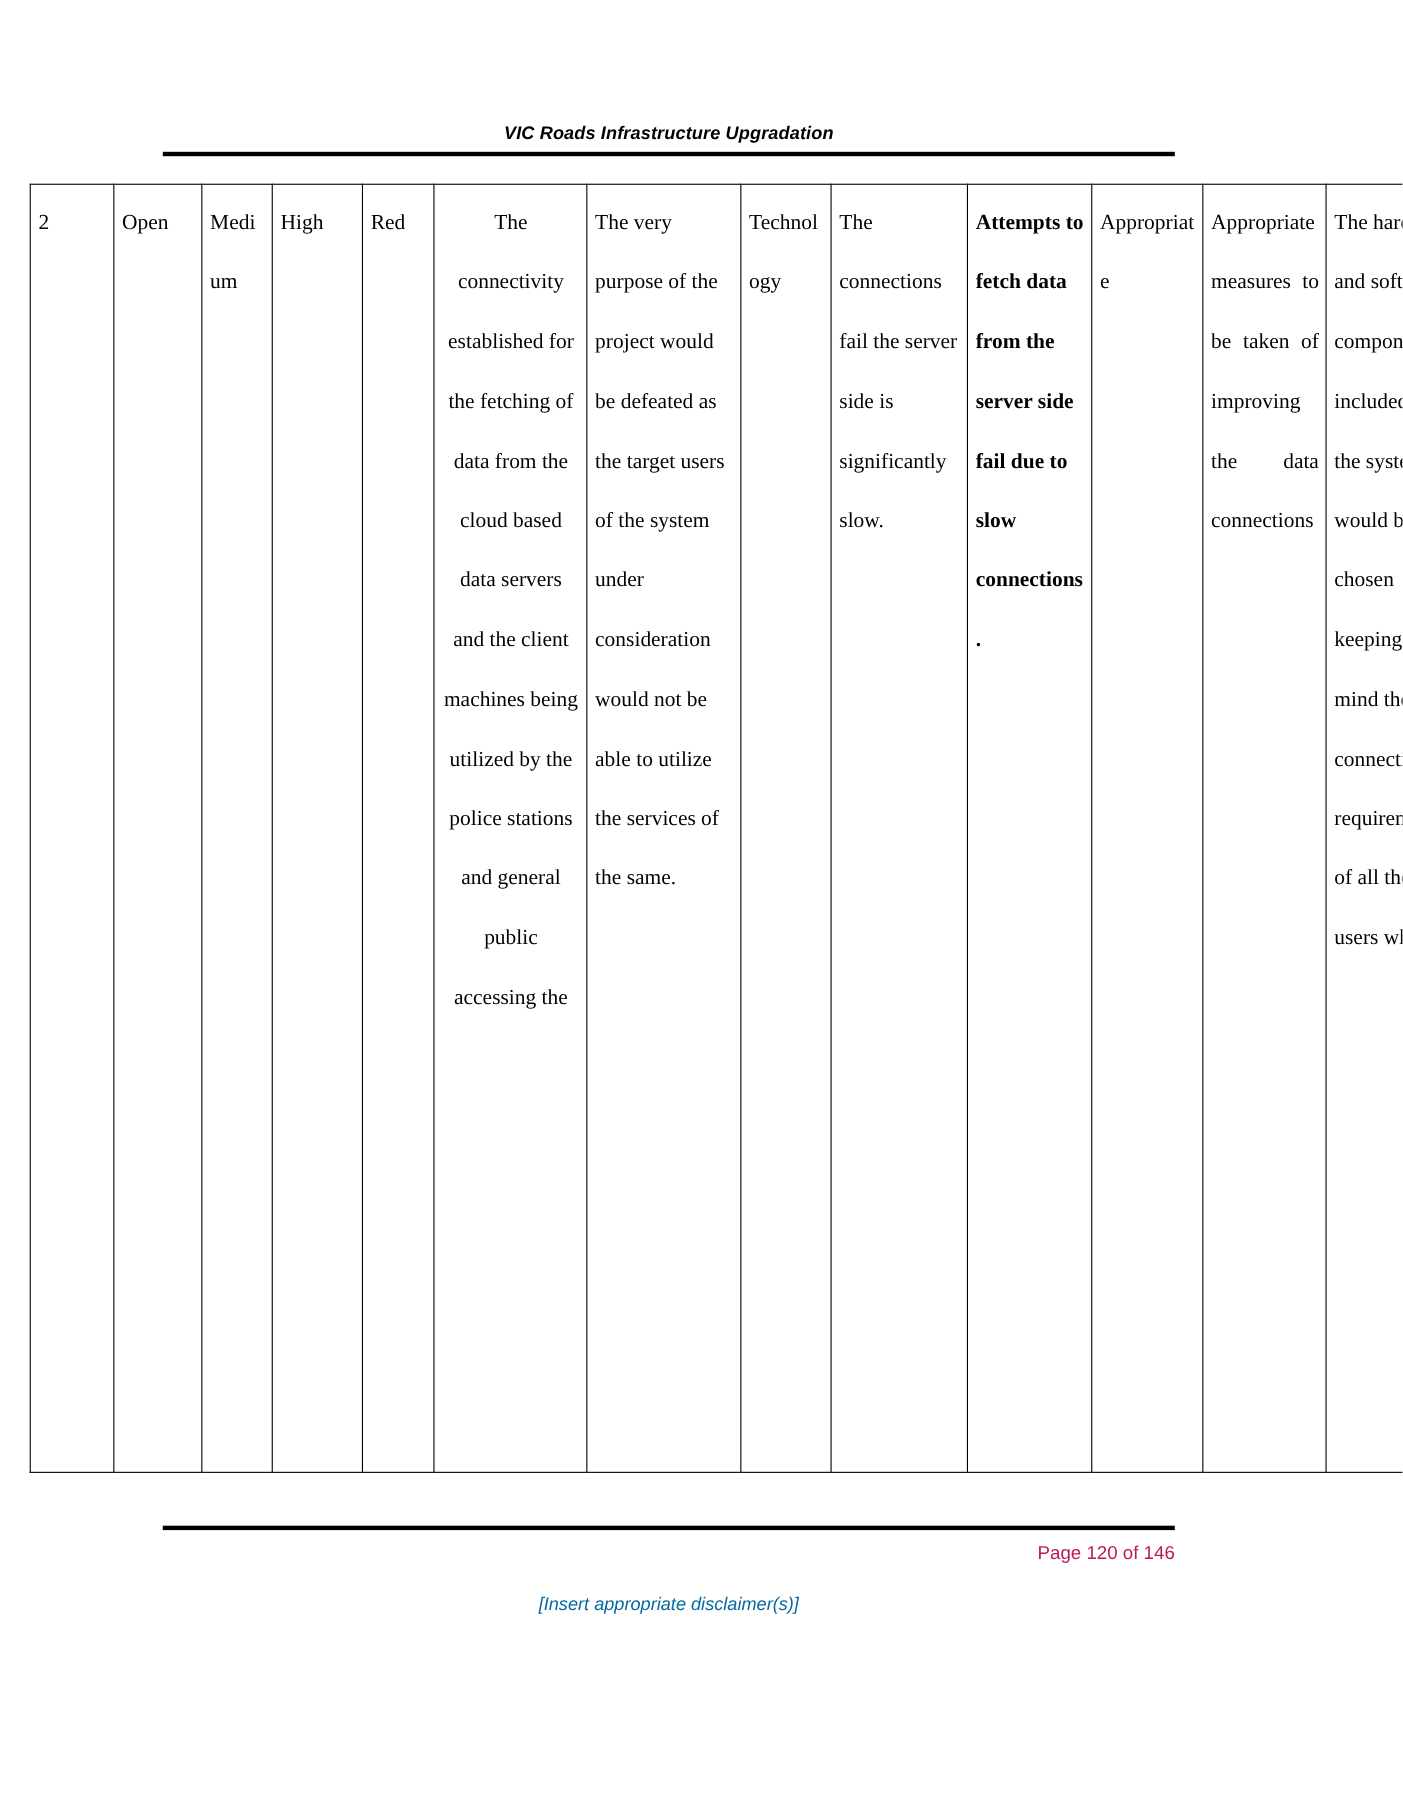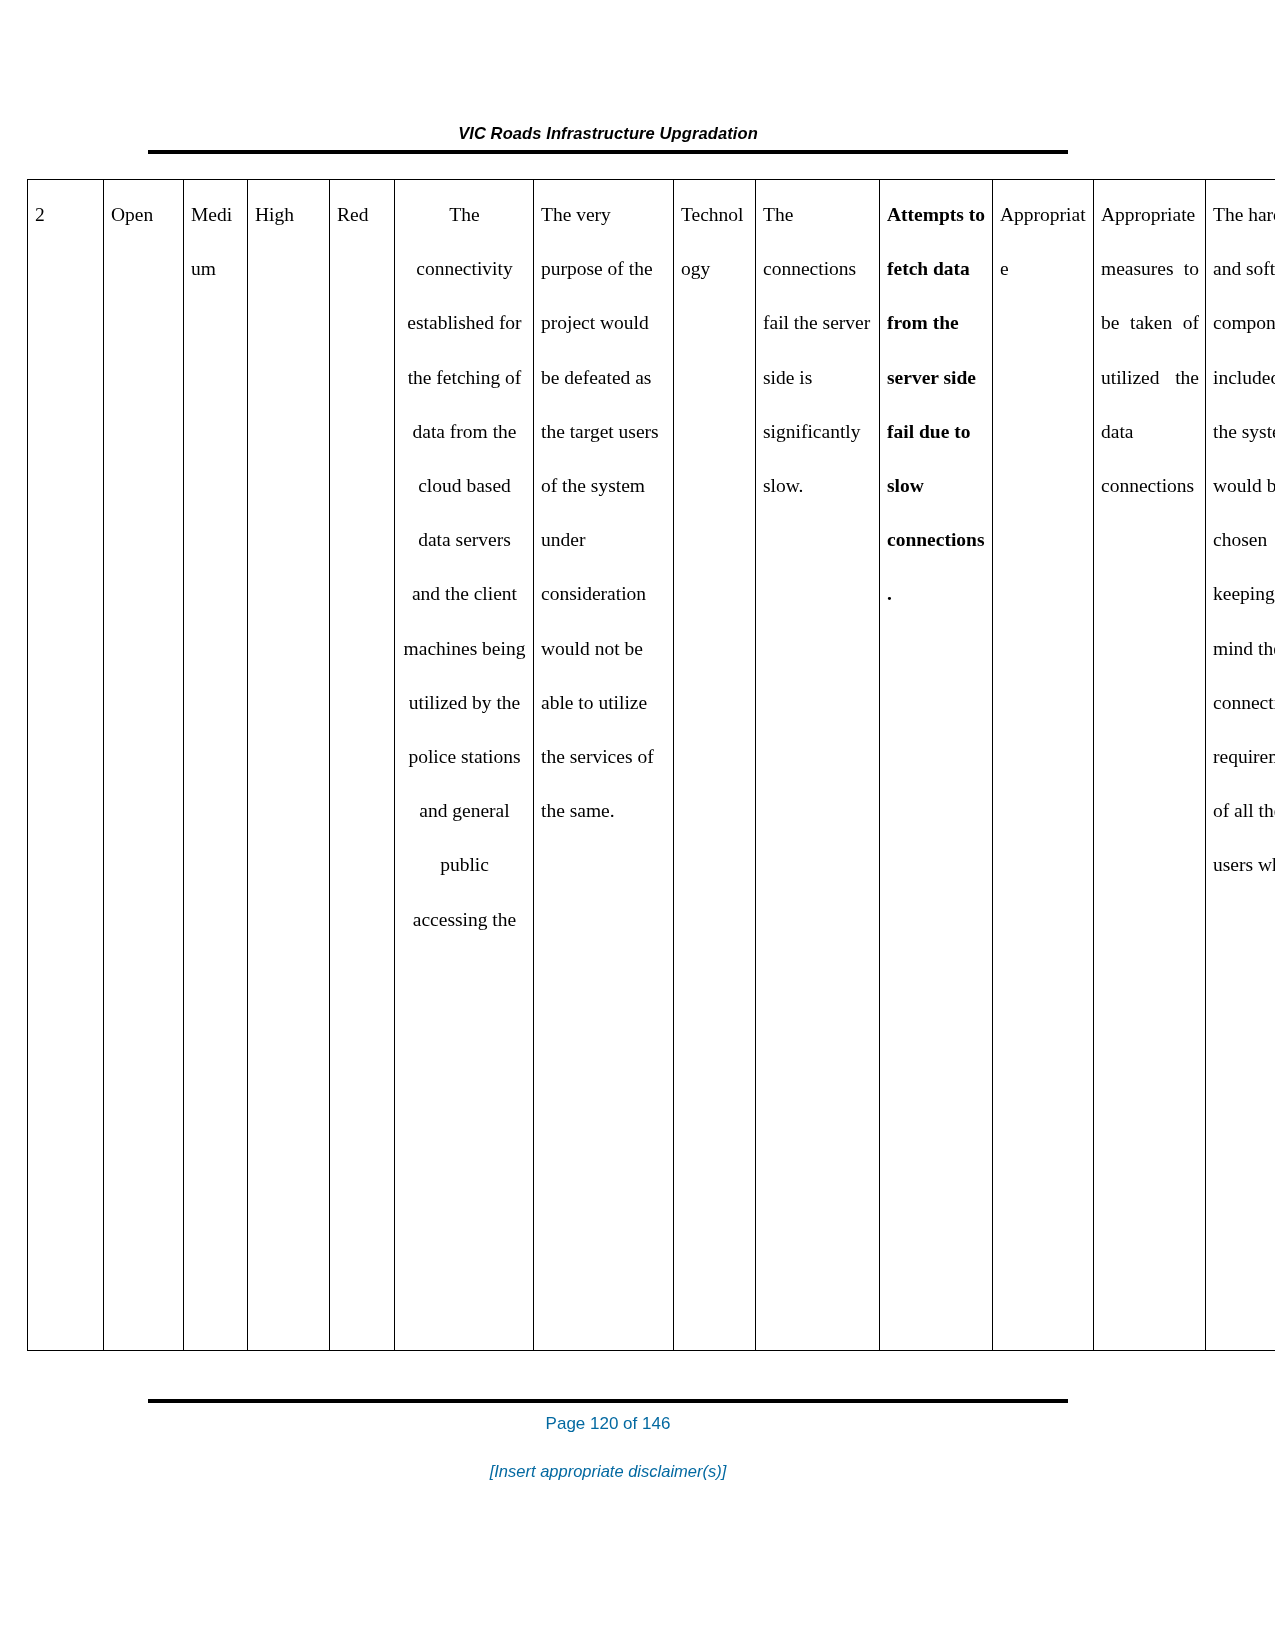--- a/index.html
+++ b/index.html
@@ -11,21 +11,21 @@
     width: 1275px;
     height: 1650px;
     position: relative;
     font-family: "Liberation Serif", "DejaVu Serif", serif;
     color: #000000;
     overflow: hidden;
   }
 
   .page {
     position: absolute;
-    left: 0; top: 16px;
+    left: 0; top: 4px;
     width: 1275px;
     height: 1264px;
   }
 
   
   .header {
     position: absolute;
     left: 148px;
     top: 108px;
     width: 920px;
@@ -94,23 +94,23 @@
     top: 1383px;
     width: 920px;
   }
   .footer-rule {
     border-bottom: 4px solid #000000;
     width: 920px;
   }
   .footer-page {
     font-family: "Liberation Sans", "DejaVu Sans", sans-serif;
     font-size: 17px;
-    text-align: center;
+    text-align: right;
     margin-top: 11px;
-    color: #0369a1;
+    color: #be185d;
   }
   .footer-disclaimer {
     font-family: "Liberation Sans", "DejaVu Sans", sans-serif;
     font-size: 16.5px;
     font-style: italic;
     text-align: center;
     margin-top: 28px;
     color: #0369a1;
   }
 </style>
@@ -132,21 +132,21 @@
           <td class="c2">Open</td>
           <td class="c3">Medium</td>
           <td class="c4">High</td>
           <td class="c5">Red</td>
           <td class="c6">The connectivity established for the fetching of data from the cloud based data servers and the client machines being utilized by the police stations and general public accessing the</td>
           <td class="c7">The very purpose of the project would be defeated as the target users of the system under consideration would not be able to utilize the services of the same.</td>
           <td class="c8">Technology</td>
           <td class="c9">The connections fail the server side is significantly slow.</td>
           <td class="c10">Attempts to fetch data from the server side fail due to slow connections.</td>
           <td class="c11">Appropriate</td>
-          <td class="c12 justify">Appropriate measures to be taken of utilized the data connections</td>
+          <td class="c12 justify">Appropriate measures to be taken of improving the data connections</td>
           <td class="c13">The hardware and software components included in the system would be chosen keeping in mind the connectivity requirements of all the users who</td>
         </tr>
       </tbody>
     </table>
   </div>
 
   <div class="footer">
     <div class="footer-rule"></div>
     <div class="footer-page">Page 120 of 146</div>
     <div class="footer-disclaimer">[Insert appropriate disclaimer(s)]</div>

